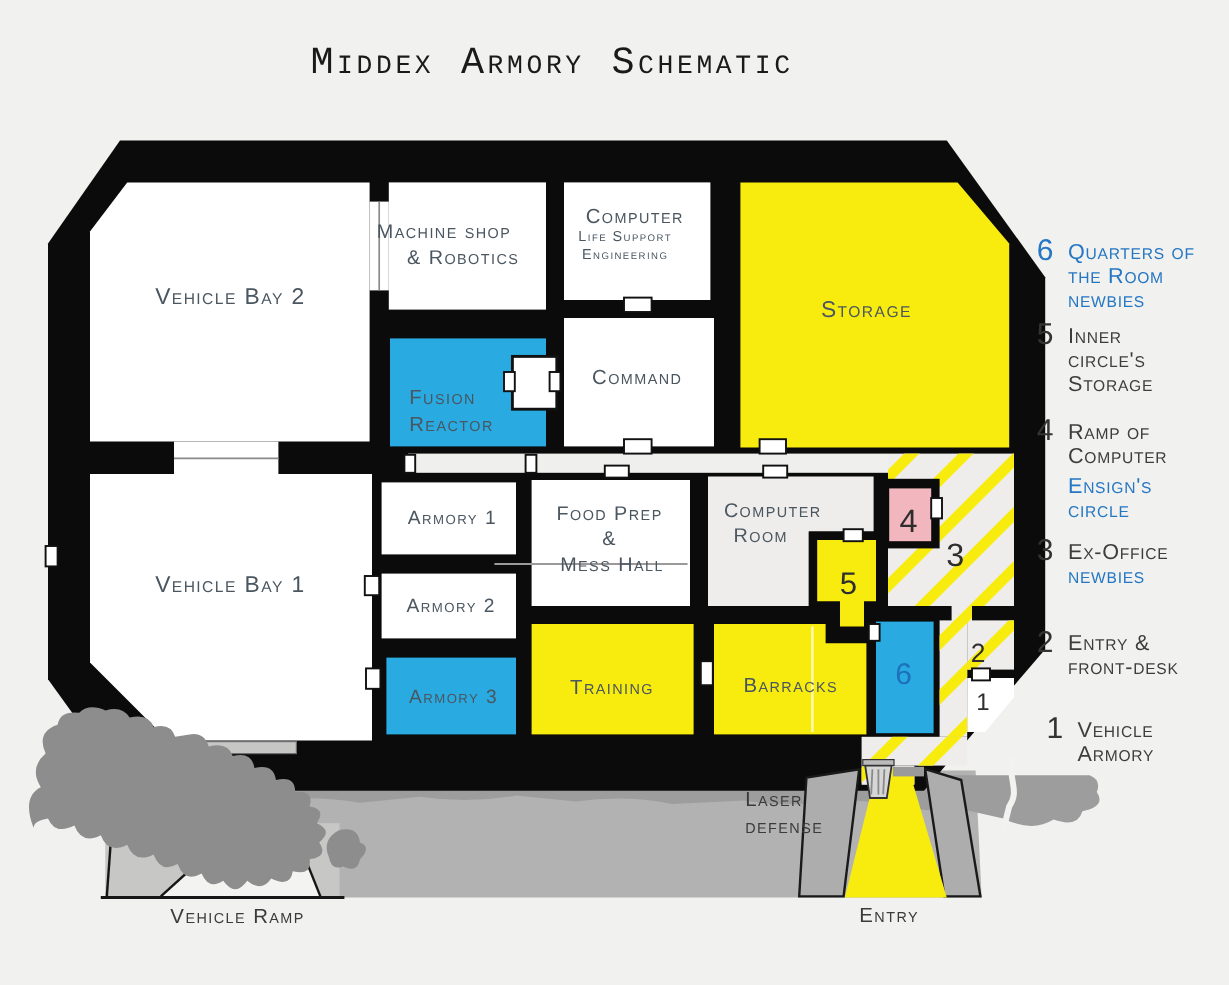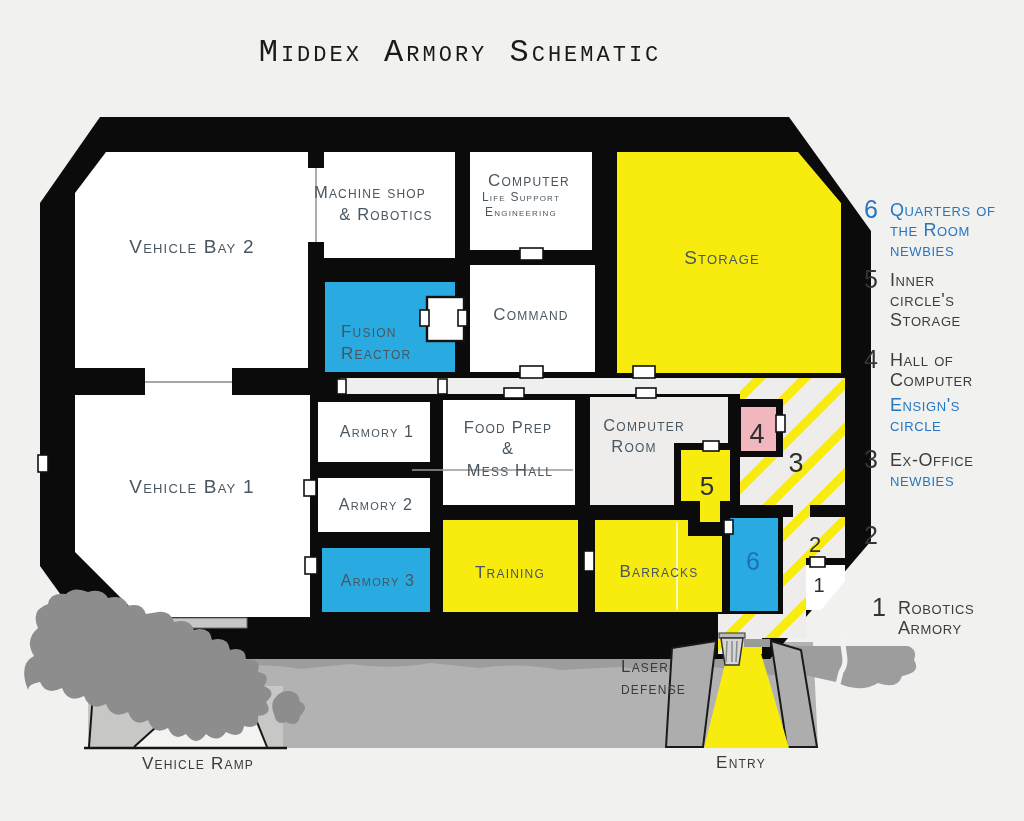--- a/index.html
+++ b/index.html
@@ -206,38 +206,42 @@
     <span class="num">5</span>
     <span class="lines">
       <span class="ln">Inner</span>
       <span class="ln">circle's</span>
       <span class="ln">Storage</span>
     </span>
   </div>
   <div class="legend-item" style="top:347px">
     <span class="num">4</span>
     <span class="lines">
-      <span class="ln">Hall of</span>
+      <span class="ln">Ramp of</span>
       <span class="ln">Computer</span>
       <span class="ln blue sub">Ensign's</span>
       <span class="ln blue">circle</span>
     </span>
   </div>
   <div class="legend-item" style="top:447px">
     <span class="num">3</span>
     <span class="lines">
       <span class="ln">Ex-Office</span>
       <span class="ln blue">newbies</span>
     </span>
   </div>
   <div class="legend-item" style="top:523px">
     <span class="num">2</span>
+    <span class="lines">
+      <span class="ln">Entry &amp;</span>
+      <span class="ln">front-desk</span>
+    </span>
   </div>
   <div class="legend-item" style="top:595px;padding-left:8px">
     <span class="num">1</span>
     <span class="lines">
-      <span class="ln">Robotics</span>
+      <span class="ln">Vehicle</span>
       <span class="ln">Armory</span>
     </span>
   </div>
 </div>
 
 </div>
 
 </body></html>

